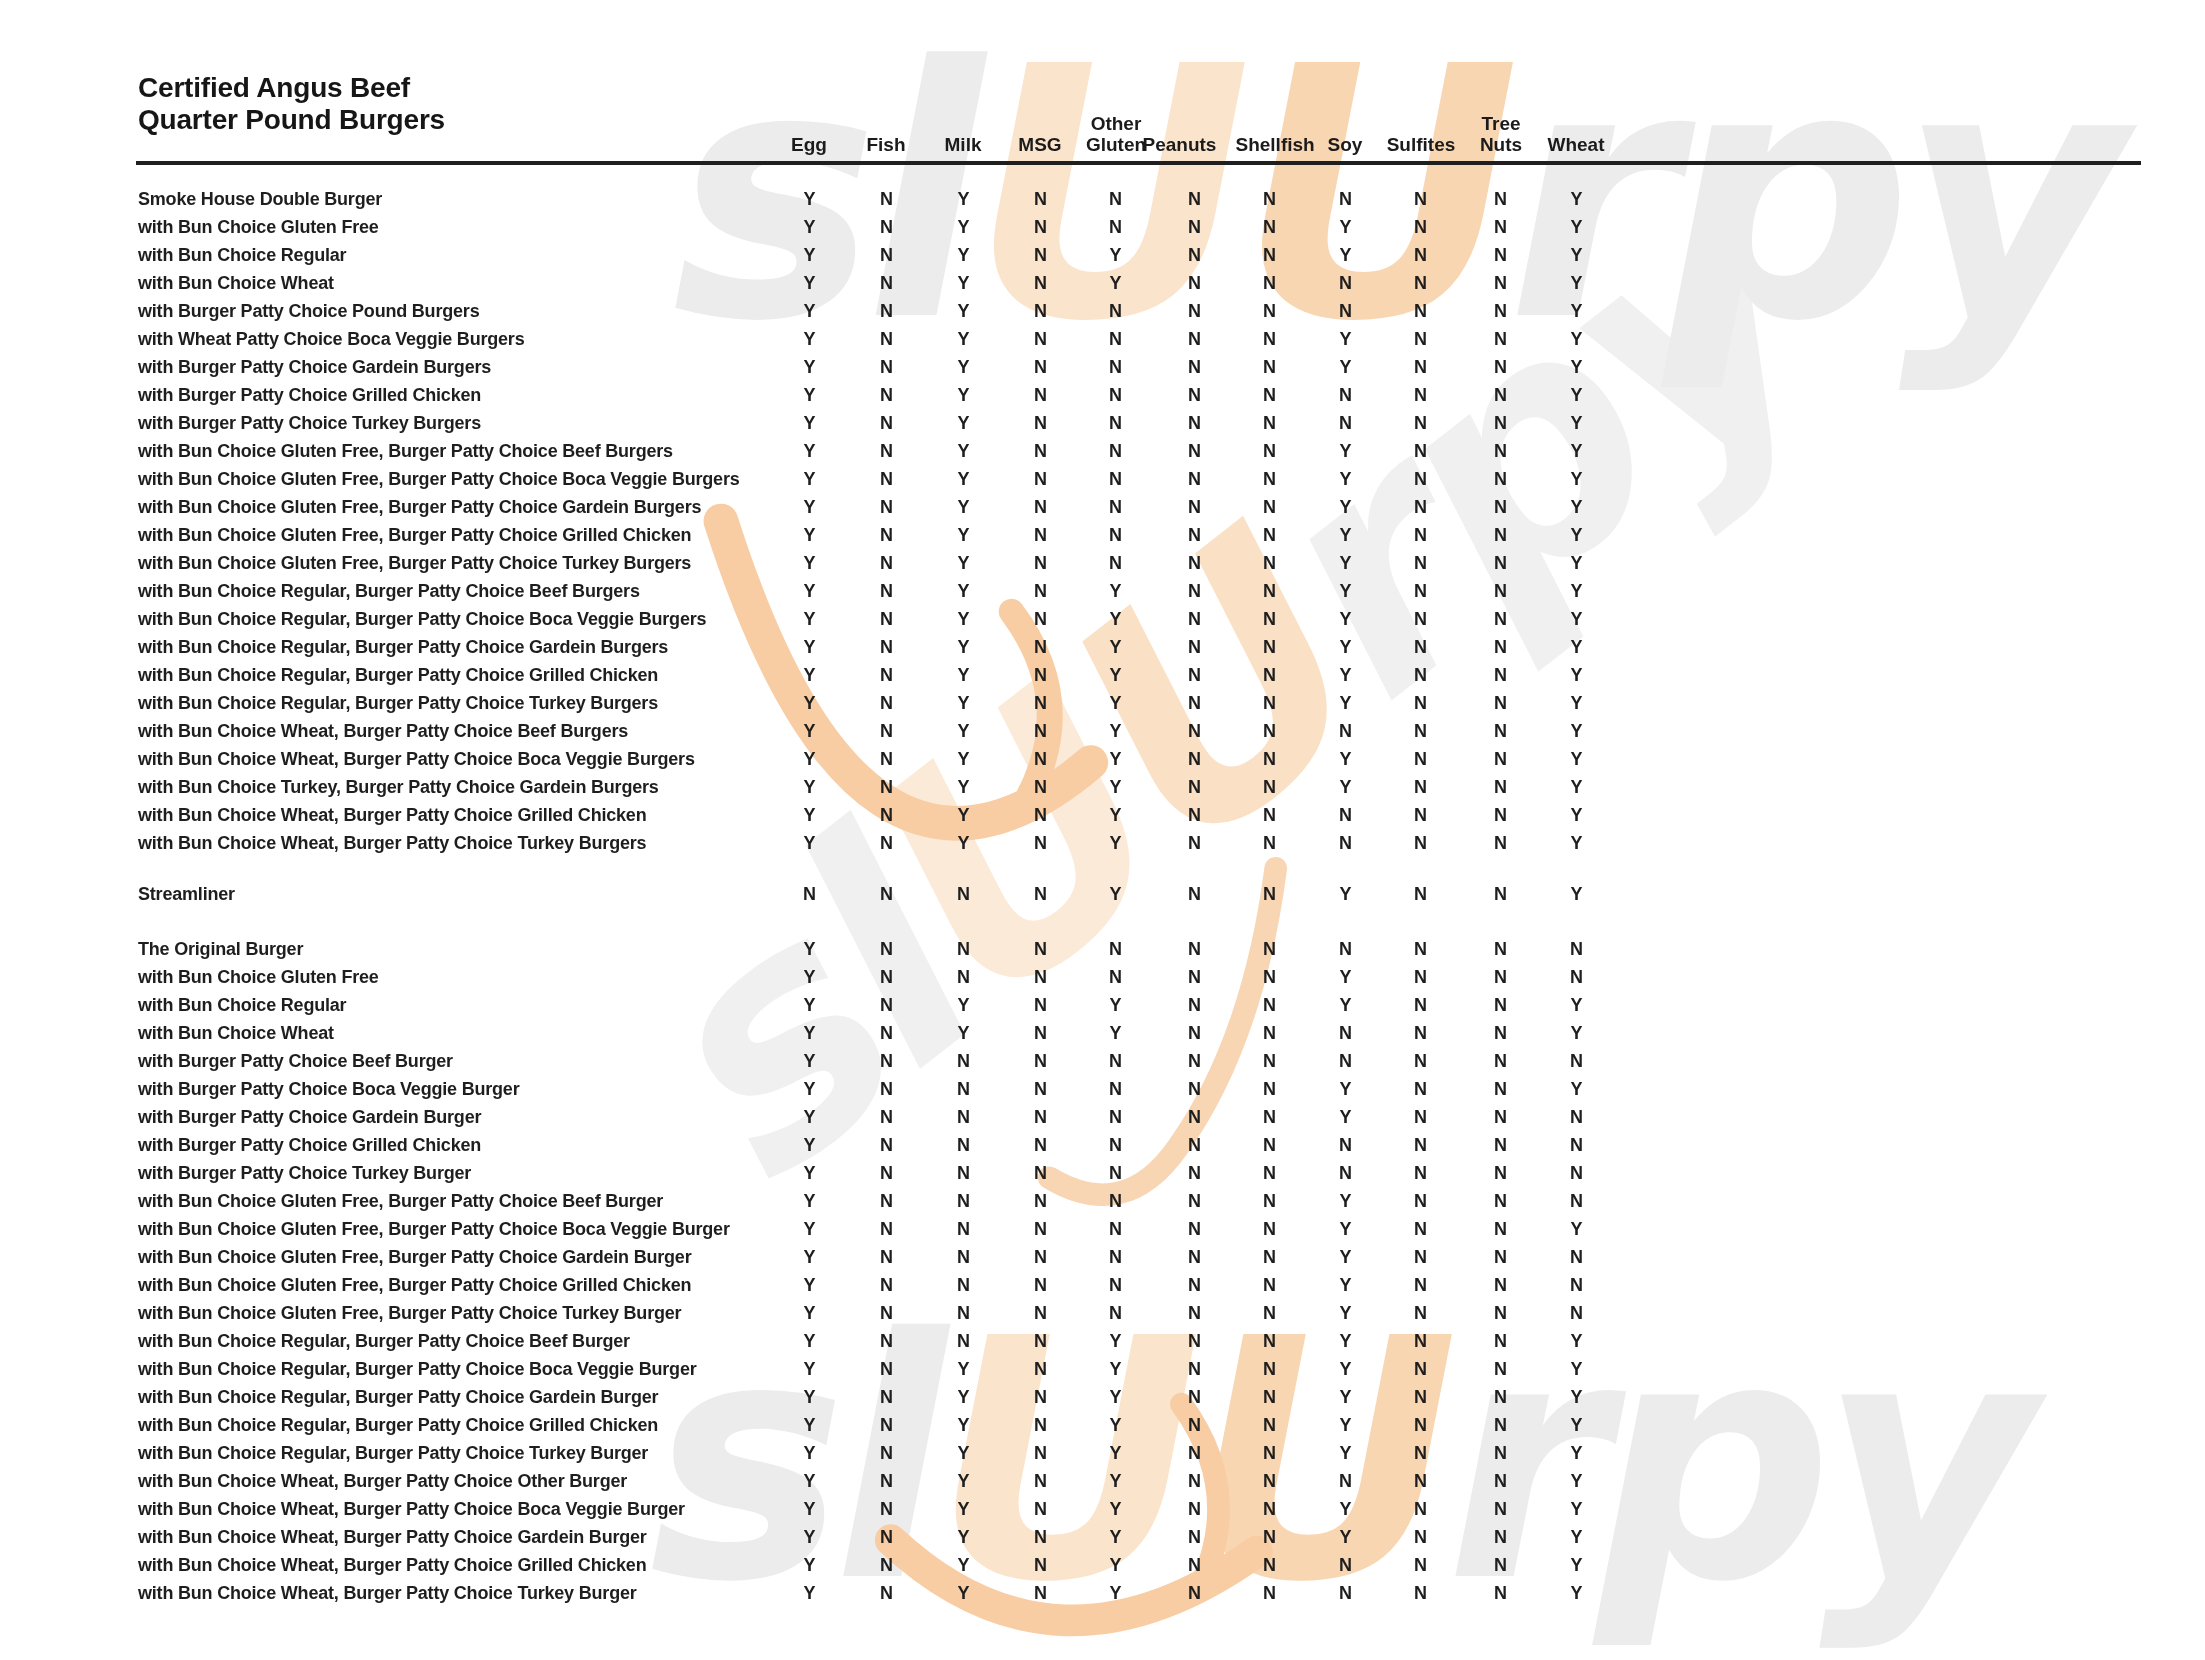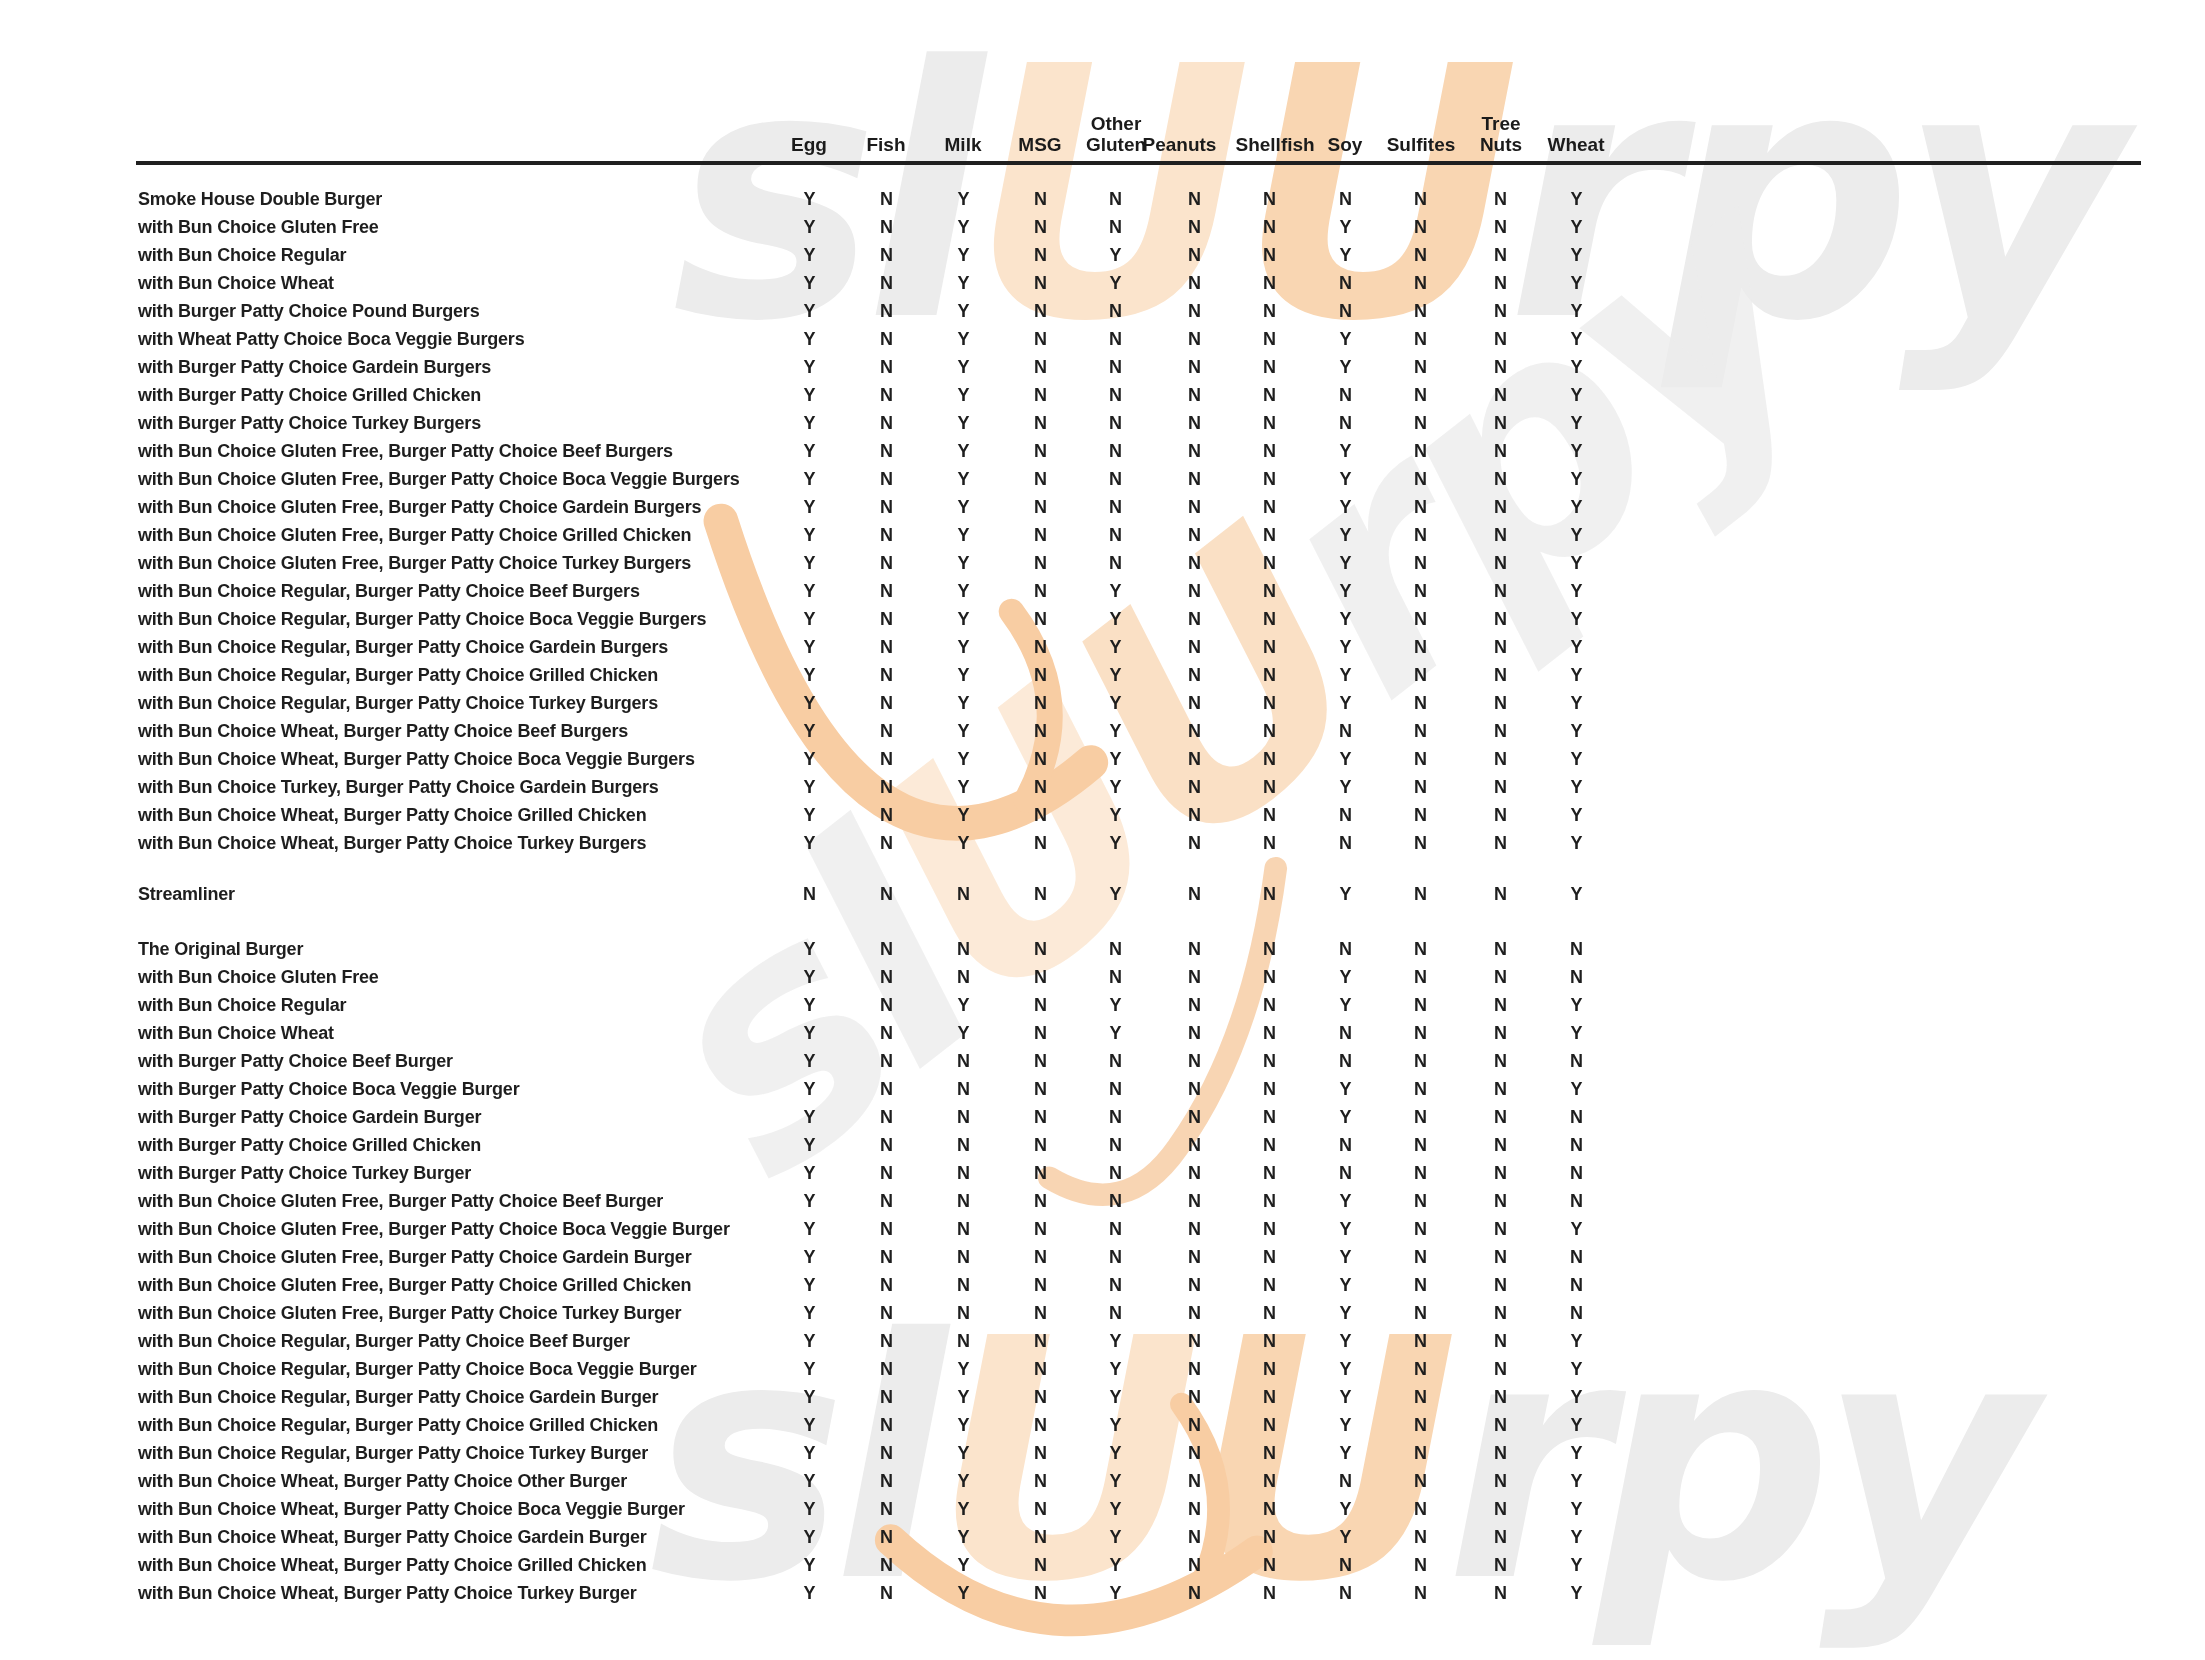--- a/index.html
+++ b/index.html
@@ -67,20 +67,24 @@
     <div class="wm-word wm-bottom"><span class="wm-gray">s</span><span class="wm-gray">l</span><span class="wm-peach">U</span><span class="wm-peach2">U</span><span class="wm-gray">r</span><span class="wm-gray">p</span><span class="wm-gray">y</span></div>
     <svg width="2205" height="1661" style="position:absolute;left:0;top:0" viewBox="0 0 2921 2200">
       <path d="M 955 690 Q 1140 1270 1445 1010" fill="none" stroke="#f8cda3" stroke-width="46" stroke-linecap="round"></path>
       <path d="M 1340 810 q 90 120 20 250" fill="none" stroke="#f8cda3" stroke-width="34" stroke-linecap="round"></path>
       <path d="M 1690 1150 q -30 230 -130 370 q -70 100 -170 40" fill="none" stroke="#f6cba0" stroke-width="30" stroke-linecap="round" opacity="0.8"></path>
       <path d="M 1180 2040 Q 1400 2245 1665 2055" fill="none" stroke="#f8cda3" stroke-width="42" stroke-linecap="round"></path>
       <path d="M 1565 1860 q 80 110 30 230" fill="none" stroke="#f8cda3" stroke-width="30" stroke-linecap="round"></path>
     </svg>
   </div>
 
+  <div class="title">
+    <div>Certified Angus Beef</div>
+    <div>Quarter Pound Burgers</div>
+  </div>
 
   <div class="col-head-band" id="col-heads">
       <div class="col-head" style="left: 809px; max-width: 69px;">Egg</div>
       <div class="col-head" style="left: 886px; max-width: 69px;">Fish</div>
       <div class="col-head" style="left: 963px; max-width: 69px;">Milk</div>
       <div class="col-head" style="left: 1040px; max-width: 69px;">MSG</div>
       <div class="col-head" style="left: 1116px; max-width: 69px; text-align: center;">Other Gluten</div>
       <div class="col-head" style="left: 1177px; max-width: 69px;">Peanuts</div>
       <div class="col-head" style="left: 1270px; max-width: 69px;">Shellfish</div>
       <div class="col-head" style="left: 1345px; max-width: 69px;">Soy</div>

